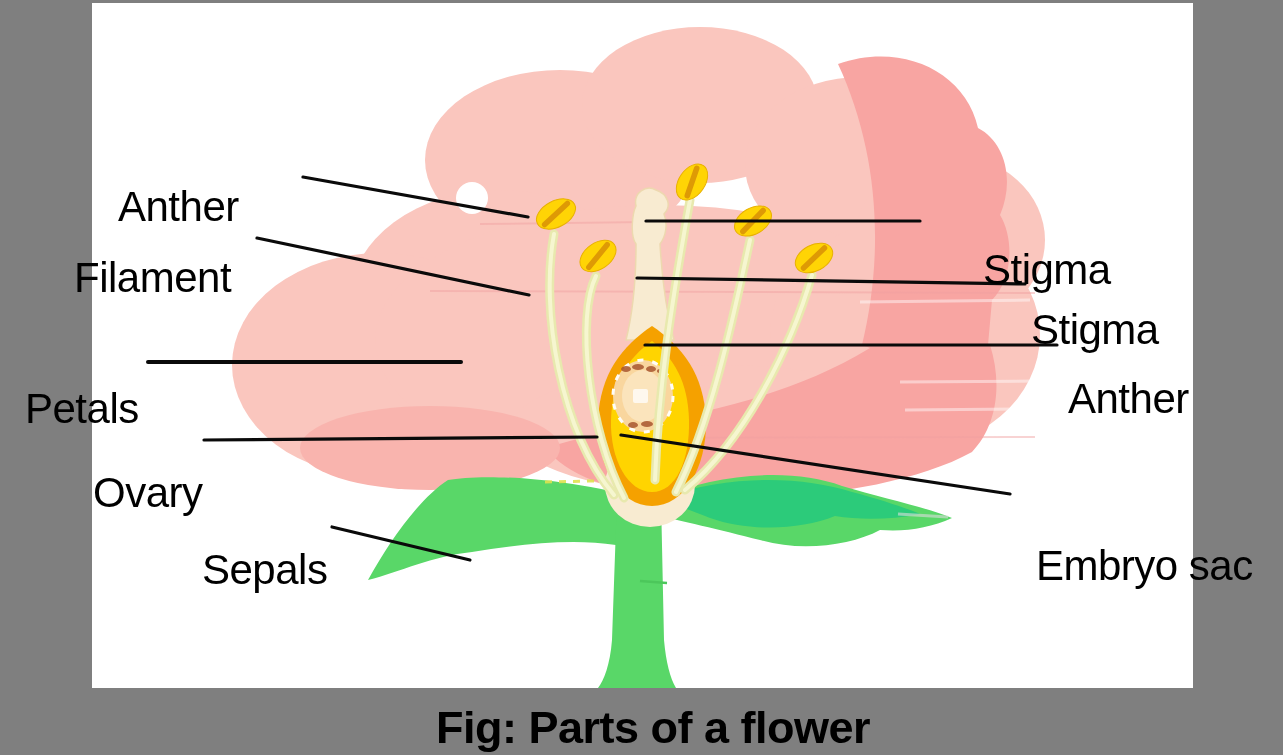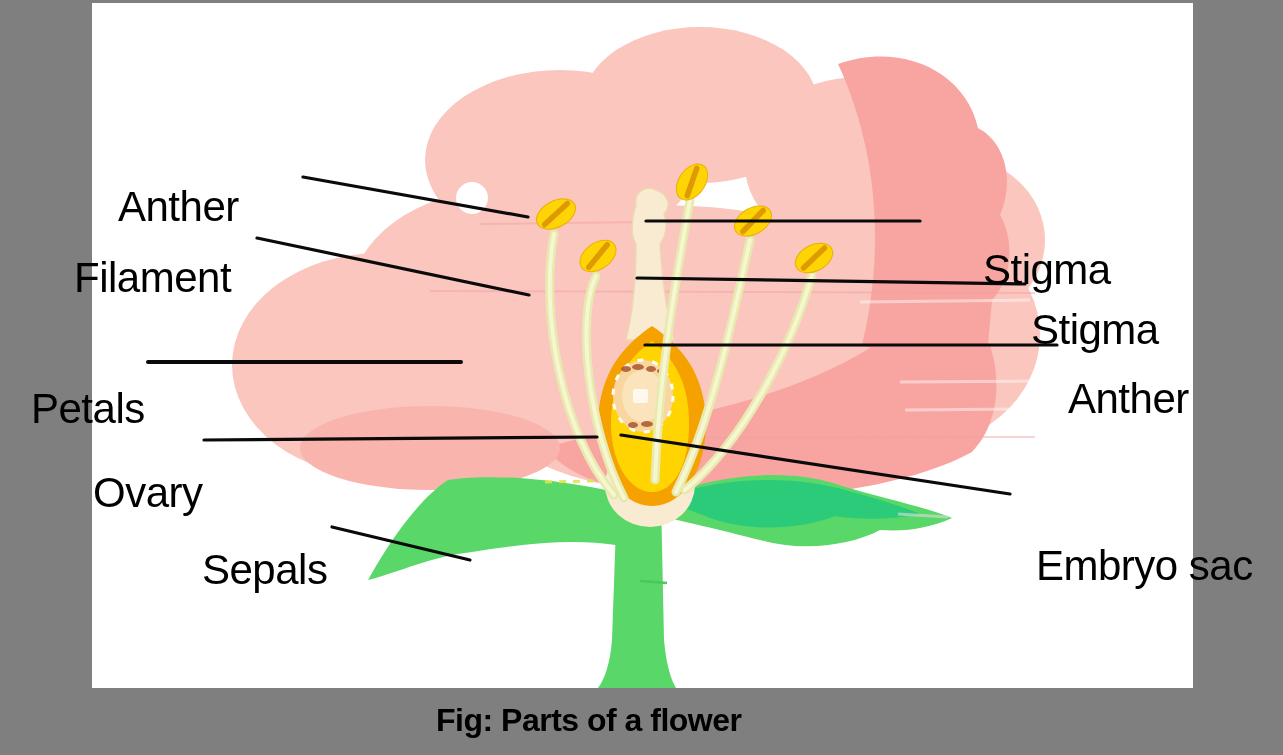--- a/index.html
+++ b/index.html
@@ -12,21 +12,21 @@
     position:absolute;left:92px;top:3px;width:1101px;height:685px;
     background:#FFFFFF;
   }
   svg.art{position:absolute;left:0;top:0;width:1283px;height:755px;pointer-events:none;}
   .lbl{
     position:absolute;color:#000;font-size:42px;line-height:1.05;
     white-space:nowrap;letter-spacing:-0.5px;margin-top:48px;
   }
   .caption{
     position:absolute;left:436px;top:702px;color:#000;
-    font-size:32px;font-weight:bold;white-space:nowrap;letter-spacing:-0.5px;
+    font-size:45px;font-weight:bold;white-space:nowrap;letter-spacing:-0.5px;
   }
 </style>
 </head>
 <body>
 
 <div class="diagram-area"></div>
 
 <svg class="art" viewBox="0 0 1283 755" aria-hidden="true">
 
   <g fill="#FAC6BE">
@@ -160,21 +160,21 @@
     <line x1="332" y1="527" x2="470" y2="560"></line>
     <line x1="646" y1="221" x2="920" y2="221"></line>
     <line x1="637" y1="278" x2="1025" y2="284"></line>
     <line x1="645" y1="345" x2="1057" y2="345"></line>
     <line x1="621" y1="435" x2="1010" y2="494"></line>
   </g>
 </svg>
 
 <div class="lbl" style="left:118px;top:137px;">Anther</div>
 <div class="lbl" style="left:74px;top:208px;">Filament</div>
-<div class="lbl" style="left:31px;top:339px;">Petals</div>
+<div class="lbl" style="left:25px;top:339px;">Petals</div>
 <div class="lbl" style="left:93px;top:423px;">Ovary</div>
 <div class="lbl" style="left:202px;top:500px;text-align:center;">Sepals</div>
 <div class="lbl" style="left:983px;top:200px;">Stigma</div>
 <div class="lbl" style="left:1031px;top:260px;">Stigma</div>
 <div class="lbl" style="left:1068px;top:329px;">Anther</div>
 <div class="lbl" style="left:1036px;top:496px;">Embryo sac</div>
 
 <div class="caption">Fig: Parts of a flower</div>
 
 </body></html>

